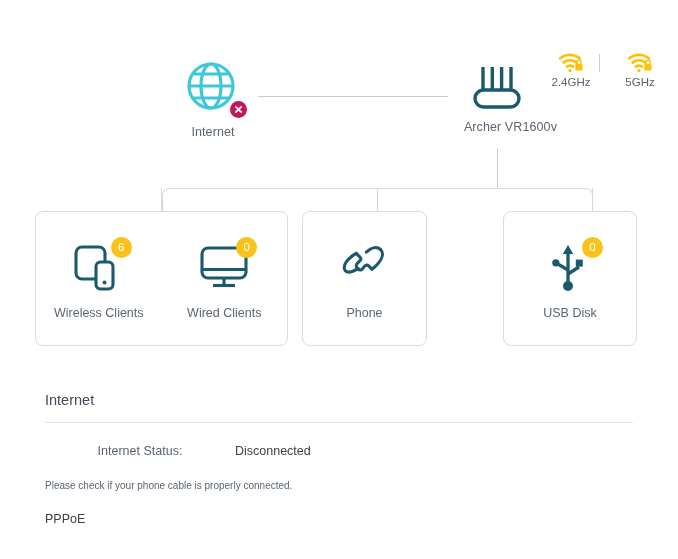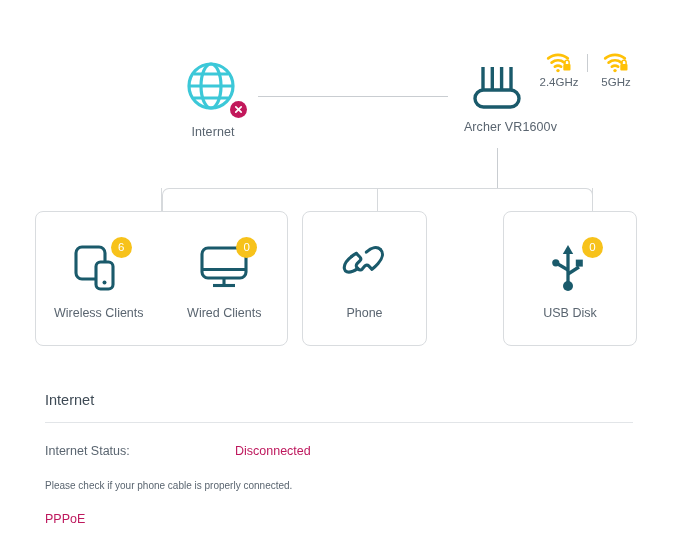--- a/index.html
+++ b/index.html
@@ -79,21 +79,21 @@
   .node-router .node-label { margin-top: 8px; }
 
   
   .bands {
     position: absolute;
     left: 536px;
     top: 52px;
     display: flex;
     align-items: flex-start;
   }
-  .band { width: 46px; text-align: center; }
+  .band { width: 46px; text-align: center; margin-left: 12px; }
   .band svg { display: block; margin: 0 auto; }
   .band-label {
     margin-top: 3px;
     font-size: 11.5px;
     color: #5a6570;
     white-space: nowrap;
   }
   .band-divider {
     width: 1px;
     height: 18px;
@@ -204,22 +204,23 @@
   .info-row {
     display: flex;
     margin-top: 20px;
     font-size: 12.5px;
     line-height: 16px;
   }
   .info-key {
     width: 190px;
     color: #5a6570;
     flex: none;
-  }
-  .info-val { color: #be185d; }
+    text-align: center;
+  }
+  .info-val { color: #404040; }
   .info-note {
     margin-top: 21px;
     font-size: 10px;
     color: #5a6570;
   }
 </style>
 </head>
 <body>
 
 <div class="topology">

